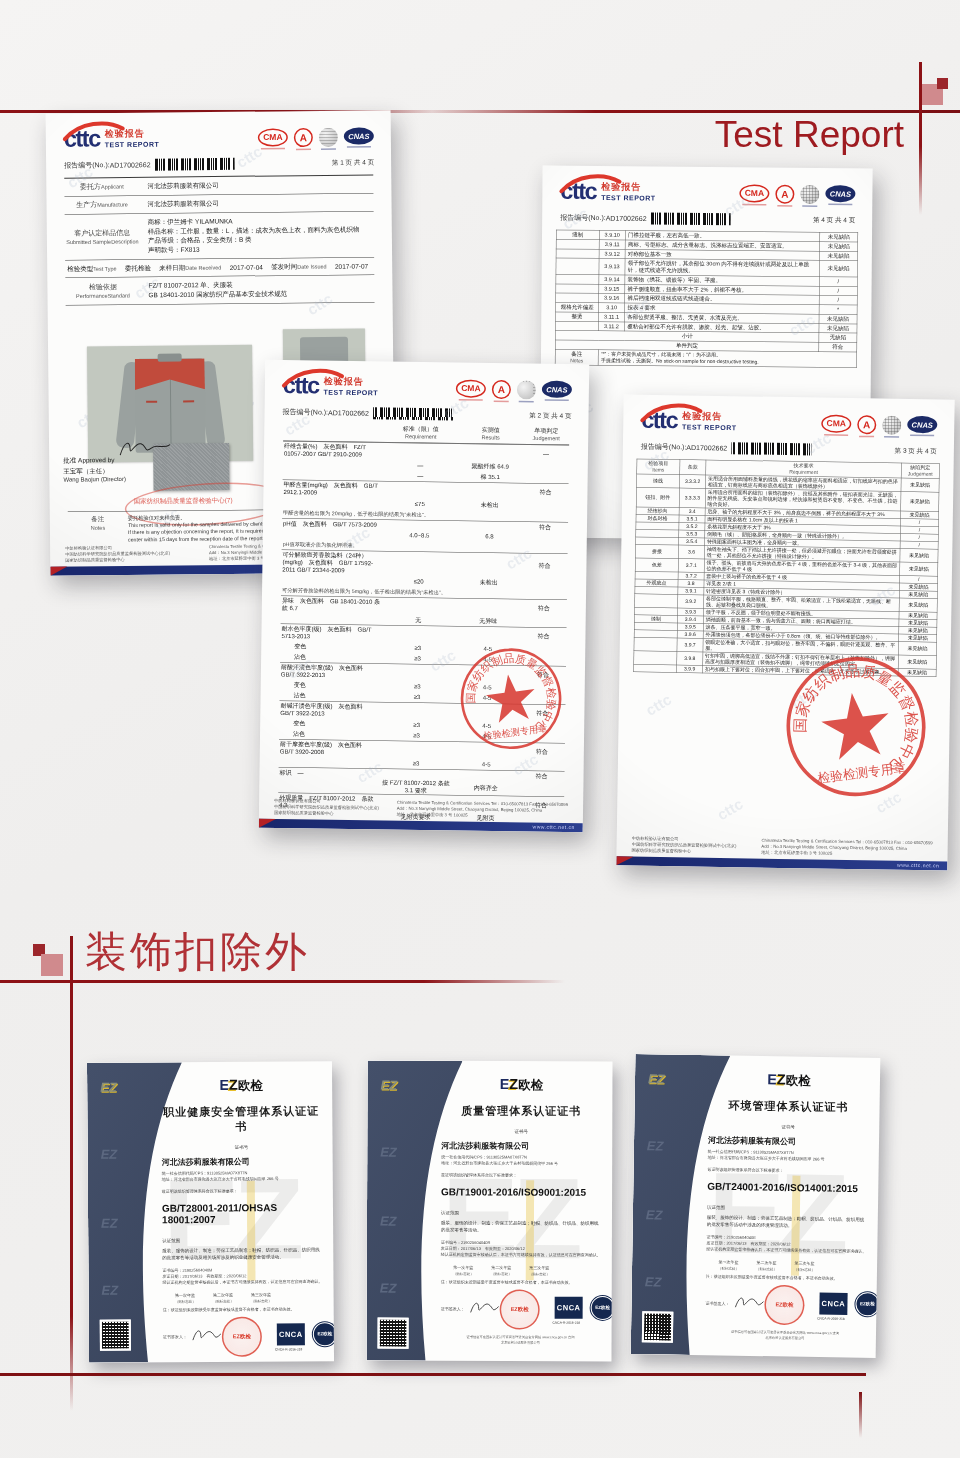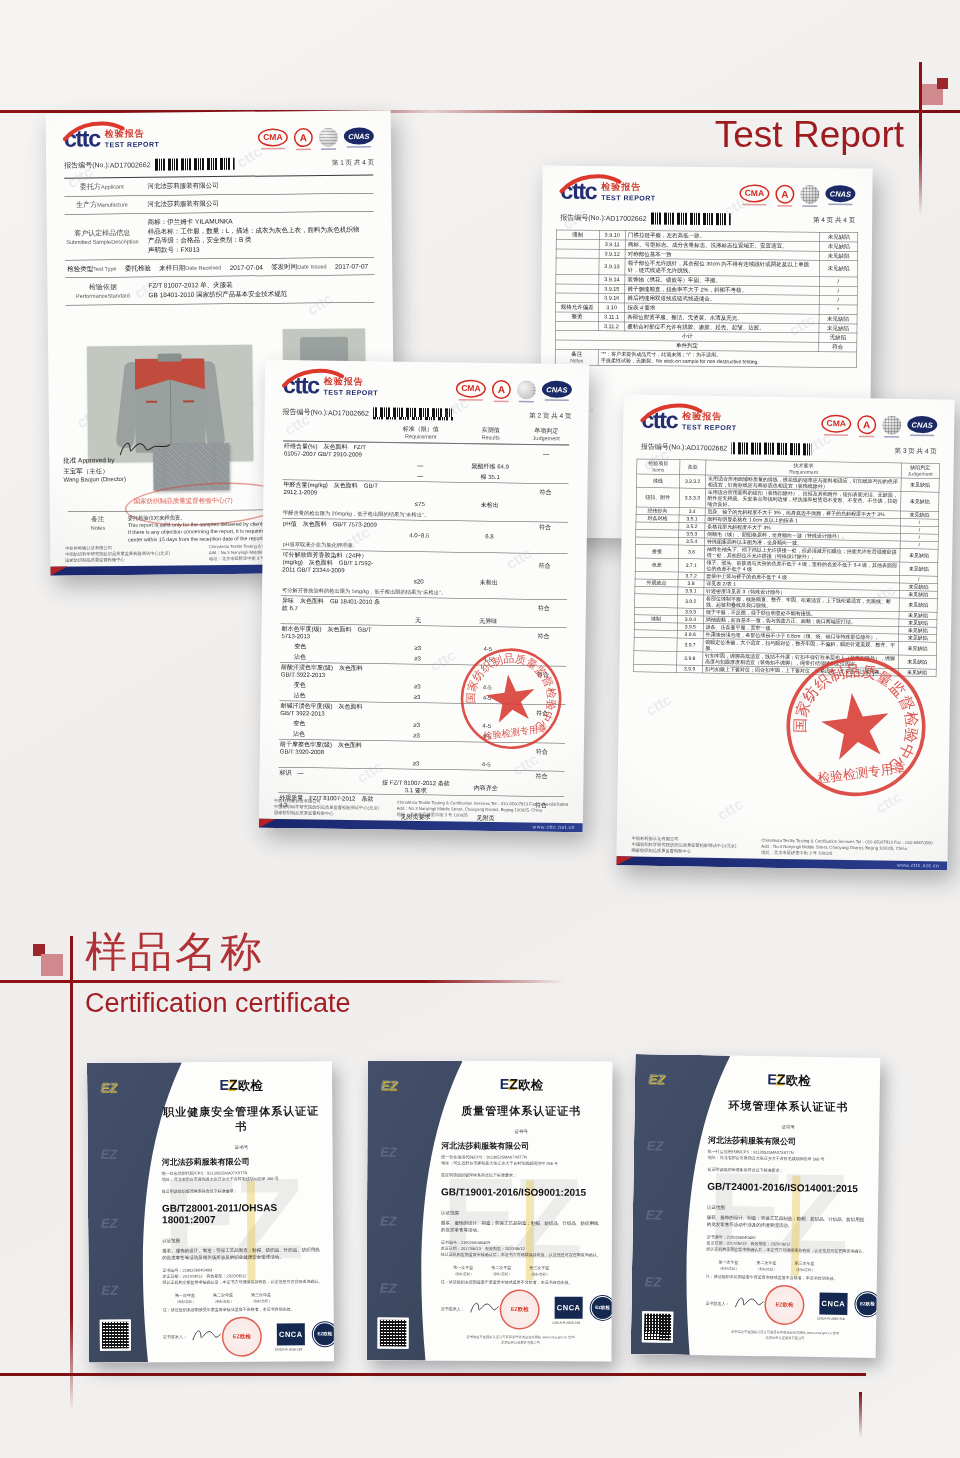--- a/index.html
+++ b/index.html
@@ -944,23 +944,22 @@
             <span class="url">www.cttc.net.cn</span>
           </div>
       </footer>
     </div>
   </article>
 
   <div class="sq-cl">
       <span class="dk"></span>
       <span class="lt"></span>
     </div>
-  <div class="title-cn-mid">样品名称</div>
+  <div class="title-cn-mid">装饰扣除外</div>
   <div class="hline-mid"></div>
-  <div class="title-en-mid">Certification certificate</div>
   <div class="vline-l"></div>
 
   <div>
 
   <article class="cert">
         <div class="certin">
           <div class="band">
             <span class="bez">EZ</span>
             <span class="bez">EZ</span>
             <span class="bez">EZ</span>

